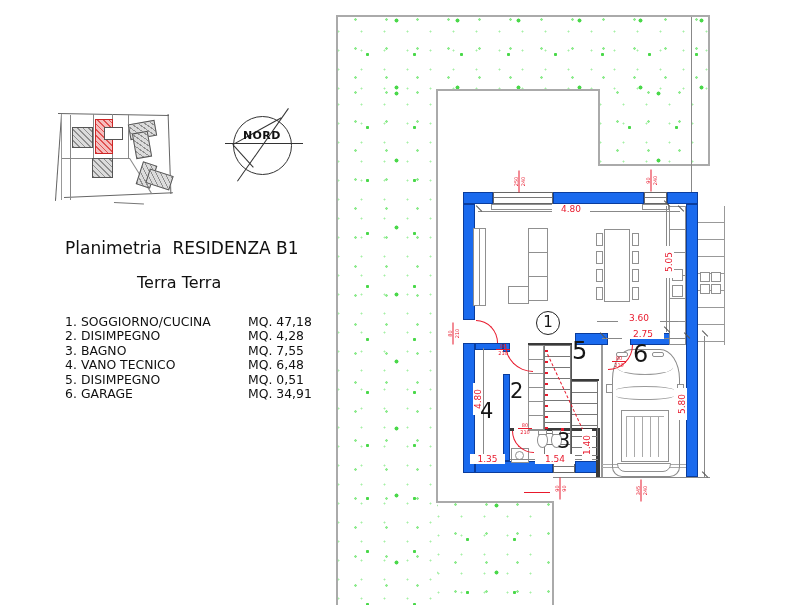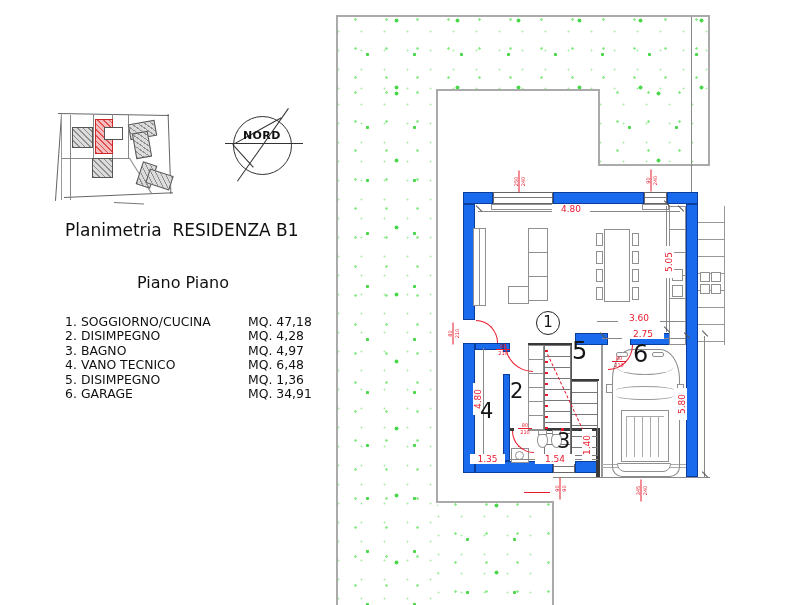--- a/index.html
+++ b/index.html
@@ -93,22 +93,22 @@
 
   <div>
     <div class="abs" style="left:233px;top:116px;width:57px;height:57px;border:1px solid #333;border-radius:50%;"></div>
     <div class="abs" style="left:225px;top:143px;width:78px;height:1px;background:#333;"></div>
     <div class="cline" style="left:237px;top:181px;width:89px;transform:rotate(-55deg);"></div>
     <div class="cline" style="left:233px;top:144px;width:55px;transform:rotate(-29deg);"></div>
     <div class="cline" style="left:233px;top:144px;width:31px;transform:rotate(48deg);"></div>
     <div class="abs" style="left:243px;top:129px;font-size:11px;font-weight:bold;letter-spacing:.4px;color:#111;">NORD</div>
   </div>
 
-  <div class="title1" style="left:65px;top:220px;">Planimetria  RESIDENZA B1</div>
-  <div class="title2" style="left:137px;top:273px;">Piano Piano</div>
+  <div class="title1" style="left:65px;top:238px;">Planimetria  RESIDENZA B1</div>
+  <div class="title2" style="left:137px;top:273px;">Terra Terra</div>
 
   <div id="legend">
     <div class="row">
       <span class="nm">
           <span class="no">1.</span>
           <span>SOGGIORNO/CUCINA</span>
         </span>
       <span>MQ. 47,18</span>
       </div>
     <div class="row">
@@ -116,35 +116,35 @@
           <span class="no">2.</span>
           <span>DISIMPEGNO</span>
         </span>
       <span>MQ. 4,28</span>
       </div>
     <div class="row">
       <span class="nm">
           <span class="no">3.</span>
           <span>BAGNO</span>
         </span>
-      <span>MQ. 4,97</span>
+      <span>MQ. 7,55</span>
       </div>
     <div class="row">
       <span class="nm">
           <span class="no">4.</span>
           <span>VANO TECNICO</span>
         </span>
       <span>MQ. 6,48</span>
       </div>
     <div class="row">
       <span class="nm">
           <span class="no">5.</span>
           <span>DISIMPEGNO</span>
         </span>
-      <span>MQ. 1,36</span>
+      <span>MQ. 0,51</span>
       </div>
     <div class="row">
       <span class="nm">
           <span class="no">6.</span>
           <span>GARAGE</span>
         </span>
       <span>MQ. 34,91</span>
       </div>
   </div>
 

